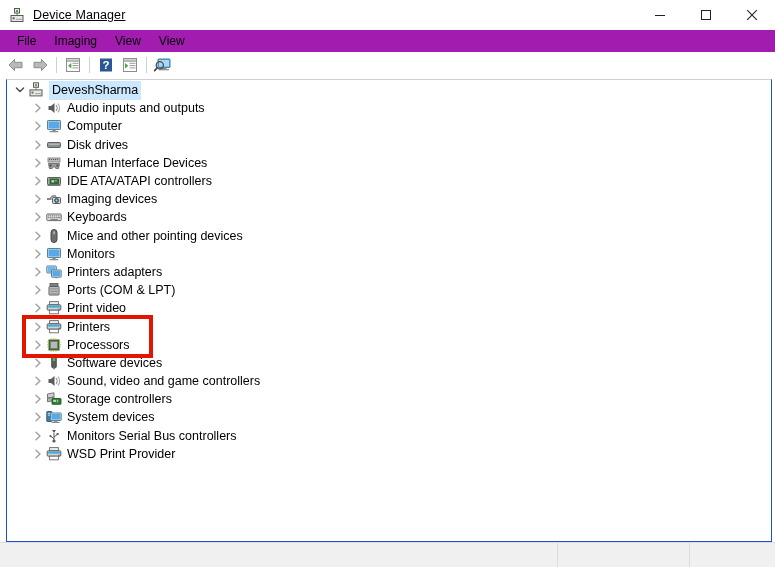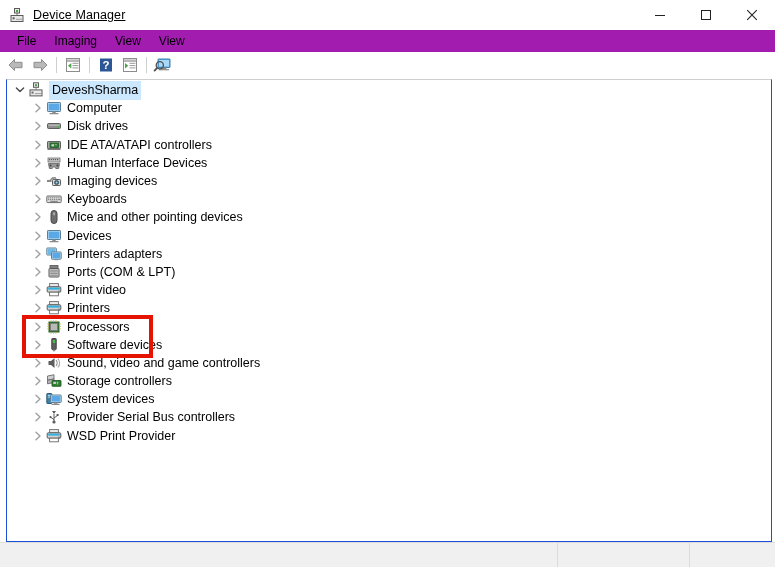--- a/index.html
+++ b/index.html
@@ -316,73 +316,86 @@
               </svg></span>
             <span class="row-label">DeveshSharma</span>
           </div>
           <div class="tree-row child">
             <span class="chev">
               <svg width="8" height="10" viewBox="0 0 8 10">
                 <path d="M2 1.3 L6 5 L2 8.7" fill="none" stroke="#a0a0a0" stroke-width="1.4" stroke-linecap="round" stroke-linejoin="round"></path>
               </svg>
             </span>
             <span class="row-icon"><svg width="16" height="16" viewBox="0 0 16 16">
+                <path d="M2.5 6 L5 6 L8.5 3 L8.5 13 L5 10 L2.5 10 Z" fill="#5c5c5c"></path>
+                <path d="M10 5.2 A4 4 0 0 1 10 10.8" fill="none" stroke="#8a8a8a" stroke-width="1.1"></path>
+                <path d="M11.8 3.6 A6.2 6.2 0 0 1 11.8 12.4" fill="none" stroke="#a8a8a8" stroke-width="1.1"></path>
+              </svg></span>
+            <span class="row-label">Audio inputs and outputs</span>
+          </div>
+          <div class="tree-row child">
+            <span class="chev">
+              <svg width="8" height="10" viewBox="0 0 8 10">
+                <path d="M2 1.3 L6 5 L2 8.7" fill="none" stroke="#a0a0a0" stroke-width="1.4" stroke-linecap="round" stroke-linejoin="round"></path>
+              </svg>
+            </span>
+            <span class="row-icon"><svg width="16" height="16" viewBox="0 0 16 16">
                 <rect x="1.5" y="2.5" width="13" height="9" rx="0.6" fill="#cfe8f7" stroke="#5a7f96" stroke-width="1"></rect>
                 <rect x="2.5" y="3.5" width="11" height="7" fill="#5aa9e6"></rect>
                 <rect x="6.3" y="11.5" width="3.4" height="1.5" fill="#8a8a8a"></rect>
                 <rect x="3.5" y="13" width="9" height="1.2" rx="0.5" fill="#8a8a8a"></rect>
               </svg></span>
             <span class="row-label">Computer</span>
           </div>
           <div class="tree-row child">
             <span class="chev">
               <svg width="8" height="10" viewBox="0 0 8 10">
                 <path d="M2 1.3 L6 5 L2 8.7" fill="none" stroke="#a0a0a0" stroke-width="1.4" stroke-linecap="round" stroke-linejoin="round"></path>
               </svg>
             </span>
             <span class="row-icon"><svg width="16" height="16" viewBox="0 0 16 16">
                 <rect x="1.5" y="5.5" width="13" height="5" rx="1" fill="#8f8f8f" stroke="#5e5e5e" stroke-width="1"></rect>
                 <rect x="2.5" y="6.4" width="11" height="1.6" fill="#b4b4b4"></rect>
                 <circle cx="12.3" cy="9" r="0.9" fill="#46b446"></circle>
               </svg></span>
             <span class="row-label">Disk drives</span>
-          </div>
-          <div class="tree-row child">
-            <span class="chev">
-              <svg width="8" height="10" viewBox="0 0 8 10">
-                <path d="M2 1.3 L6 5 L2 8.7" fill="none" stroke="#a0a0a0" stroke-width="1.4" stroke-linecap="round" stroke-linejoin="round"></path>
-              </svg>
-            </span>
-            <span class="row-icon"><svg width="16" height="16" viewBox="0 0 16 16">
-                <rect x="1.5" y="4.5" width="13" height="7" rx="0.6" fill="#a8a8a8" stroke="#5e5e5e" stroke-width="1"></rect>
-                <rect x="4" y="6" width="8.5" height="4.5" fill="#2e7d32" stroke="#1f5c22" stroke-width="0.8"></rect>
-                <rect x="5.5" y="7.2" width="2.6" height="2.2" fill="#cfcfcf"></rect>
-                <rect x="9.3" y="7.2" width="1.3" height="1" fill="#cfcfcf"></rect>
-                <rect x="1.5" y="11.5" width="13" height="1.5" fill="#7a7a7a"></rect>
-              </svg></span>
-            <span class="row-label">IDE ATA/ATAPI controllers</span>
           </div>
           <div class="tree-row child">
             <span class="chev">
               <svg width="8" height="10" viewBox="0 0 8 10">
                 <path d="M2 1.3 L6 5 L2 8.7" fill="none" stroke="#a0a0a0" stroke-width="1.4" stroke-linecap="round" stroke-linejoin="round"></path>
               </svg>
             </span>
             <span class="row-icon"><svg width="16" height="16" viewBox="0 0 16 16">
                 <rect x="2" y="3" width="12" height="4" fill="#c9c9c9" stroke="#6f6f6f" stroke-width="0.8"></rect>
                 <rect x="3" y="4" width="1.2" height="1.2" fill="#5a5a5a"></rect>
                 <rect x="5" y="4" width="1.2" height="1.2" fill="#5a5a5a"></rect>
                 <rect x="7" y="4" width="1.2" height="1.2" fill="#5a5a5a"></rect>
                 <rect x="9" y="4" width="1.2" height="1.2" fill="#5a5a5a"></rect>
                 <rect x="11" y="4" width="1.2" height="1.2" fill="#5a5a5a"></rect>
                 <path d="M2.5 8.5 L13.5 8.5 L12.6 13.5 L9.8 13.5 L8 11.2 L6.2 13.5 L3.4 13.5 Z" fill="#9a9a9a" stroke="#5e5e5e" stroke-width="0.8"></path>
                 <circle cx="4.6" cy="10.6" r="1.1" fill="#4a4a4a"></circle>
                 <circle cx="11.4" cy="10.6" r="1.1" fill="#4a4a4a"></circle>
               </svg></span>
             <span class="row-label">Human Interface Devices</span>
+          </div>
+          <div class="tree-row child">
+            <span class="chev">
+              <svg width="8" height="10" viewBox="0 0 8 10">
+                <path d="M2 1.3 L6 5 L2 8.7" fill="none" stroke="#a0a0a0" stroke-width="1.4" stroke-linecap="round" stroke-linejoin="round"></path>
+              </svg>
+            </span>
+            <span class="row-icon"><svg width="16" height="16" viewBox="0 0 16 16">
+                <rect x="1.5" y="4.5" width="13" height="7" rx="0.6" fill="#a8a8a8" stroke="#5e5e5e" stroke-width="1"></rect>
+                <rect x="4" y="6" width="8.5" height="4.5" fill="#2e7d32" stroke="#1f5c22" stroke-width="0.8"></rect>
+                <rect x="5.5" y="7.2" width="2.6" height="2.2" fill="#cfcfcf"></rect>
+                <rect x="9.3" y="7.2" width="1.3" height="1" fill="#cfcfcf"></rect>
+                <rect x="1.5" y="11.5" width="13" height="1.5" fill="#7a7a7a"></rect>
+              </svg></span>
+            <span class="row-label">IDE ATA/ATAPI controllers</span>
           </div>
           <div class="tree-row child">
             <span class="chev">
               <svg width="8" height="10" viewBox="0 0 8 10">
                 <path d="M2 1.3 L6 5 L2 8.7" fill="none" stroke="#a0a0a0" stroke-width="1.4" stroke-linecap="round" stroke-linejoin="round"></path>
               </svg>
             </span>
             <span class="row-icon"><svg width="16" height="16" viewBox="0 0 16 16">
                 <path d="M1 8 L5.5 8" stroke="#6a6a6a" stroke-width="1.6"></path>
                 <path d="M3.5 8 L7 4.5" stroke="#8a8a8a" stroke-width="1.4"></path>
@@ -435,21 +448,21 @@
               <svg width="8" height="10" viewBox="0 0 8 10">
                 <path d="M2 1.3 L6 5 L2 8.7" fill="none" stroke="#a0a0a0" stroke-width="1.4" stroke-linecap="round" stroke-linejoin="round"></path>
               </svg>
             </span>
             <span class="row-icon"><svg width="16" height="16" viewBox="0 0 16 16">
                 <rect x="1.5" y="2.5" width="13" height="9" rx="0.6" fill="#cfe8f7" stroke="#5a7f96" stroke-width="1"></rect>
                 <rect x="2.5" y="3.5" width="11" height="7" fill="#5aa9e6"></rect>
                 <rect x="6.3" y="11.5" width="3.4" height="1.5" fill="#8a8a8a"></rect>
                 <rect x="3.5" y="13" width="9" height="1.2" rx="0.5" fill="#8a8a8a"></rect>
               </svg></span>
-            <span class="row-label">Devices</span>
+            <span class="row-label">Monitors</span>
           </div>
           <div class="tree-row child">
             <span class="chev">
               <svg width="8" height="10" viewBox="0 0 8 10">
                 <path d="M2 1.3 L6 5 L2 8.7" fill="none" stroke="#a0a0a0" stroke-width="1.4" stroke-linecap="round" stroke-linejoin="round"></path>
               </svg>
             </span>
             <span class="row-icon"><svg width="16" height="16" viewBox="0 0 16 16">
                 <rect x="0.8" y="2" width="9.5" height="7" rx="0.6" fill="#cfe8f7" stroke="#5a7f96" stroke-width="1"></rect>
                 <rect x="1.7" y="2.9" width="7.7" height="5.2" fill="#6fb8e8"></rect>
@@ -596,21 +609,21 @@
             </span>
             <span class="row-icon"><svg width="16" height="16" viewBox="0 0 16 16">
                 <circle cx="8" cy="13" r="1.6" fill="#5a5a5a"></circle>
                 <rect x="7.5" y="5" width="1" height="8" fill="#5a5a5a"></rect>
                 <path d="M8 5 L6 2 L10 2 Z" fill="#5a5a5a"></path>
                 <path d="M8 9 L11.3 6.6" stroke="#5a5a5a" stroke-width="1"></path>
                 <rect x="10.6" y="5" width="2" height="2" fill="#5a5a5a"></rect>
                 <path d="M8 10.6 L4.8 8.4" stroke="#5a5a5a" stroke-width="1"></path>
                 <circle cx="4.5" cy="8.1" r="1.1" fill="#5a5a5a"></circle>
               </svg></span>
-            <span class="row-label">Provider Serial Bus controllers</span>
+            <span class="row-label">Monitors Serial Bus controllers</span>
           </div>
           <div class="tree-row child">
             <span class="chev">
               <svg width="8" height="10" viewBox="0 0 8 10">
                 <path d="M2 1.3 L6 5 L2 8.7" fill="none" stroke="#a0a0a0" stroke-width="1.4" stroke-linecap="round" stroke-linejoin="round"></path>
               </svg>
             </span>
             <span class="row-icon"><svg width="16" height="16" viewBox="0 0 16 16">
                 <rect x="3.6" y="1.6" width="8.8" height="3.2" fill="#eaeaea" stroke="#6a6a6a" stroke-width="0.9"></rect>
                 <rect x="1.2" y="4.8" width="13.6" height="5.4" rx="1" fill="#d2d2d2" stroke="#5a5a5a" stroke-width="1"></rect>

